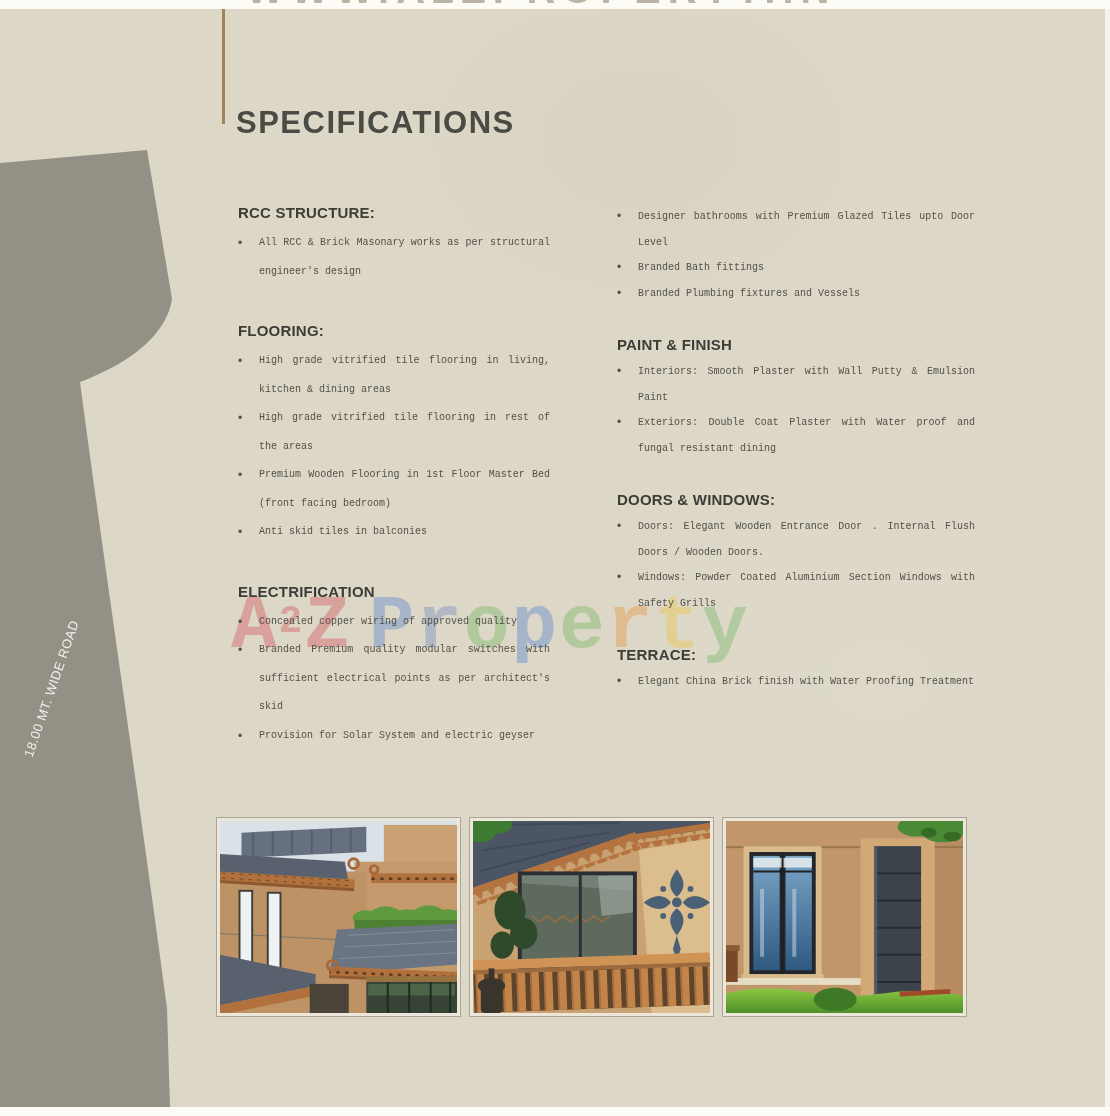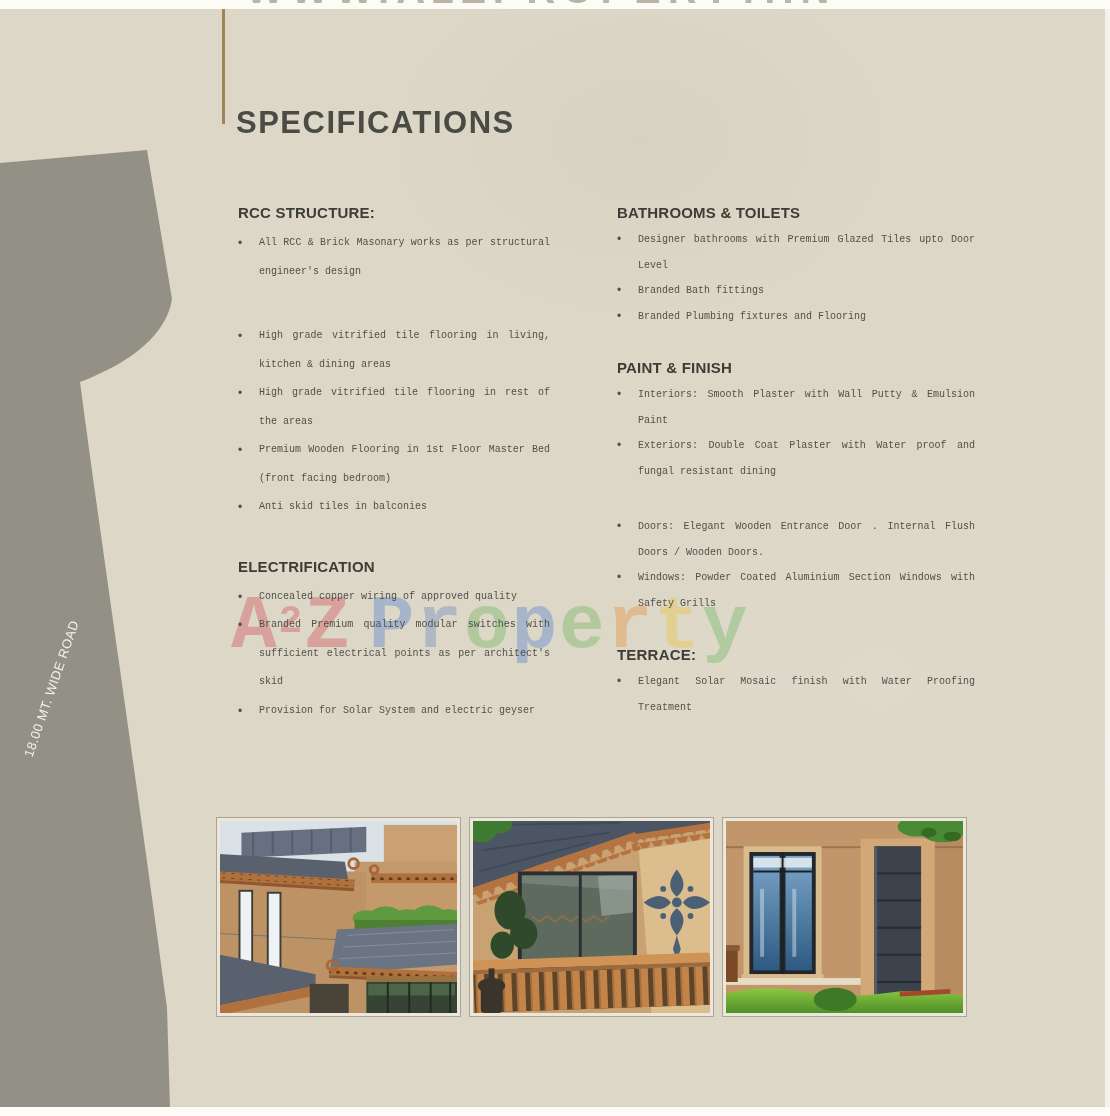--- a/index.html
+++ b/index.html
@@ -64,20 +64,21 @@
 
   <div class="col col-left">
     <section class="section">
       <h3 class="sec-heading">RCC STRUCTURE:</h3>
       <div class="bullet">
         <span class="dot">•</span>
         <p class="btext">All RCC &amp; Brick Masonary works as per structural engineer's design</p>
       </div>
     </section>
     <section class="section">
+      <h3 class="sec-heading">FLOORING:</h3>
       <div class="bullet">
         <span class="dot">•</span>
         <p class="btext">High grade vitrified tile flooring in living, kitchen &amp; dining areas</p>
       </div>
       <div class="bullet">
         <span class="dot">•</span>
         <p class="btext">High grade vitrified tile flooring in rest of the areas</p>
       </div>
       <div class="bullet">
         <span class="dot">•</span>
@@ -100,60 +101,60 @@
       </div>
       <div class="bullet">
         <span class="dot">•</span>
         <p class="btext">Provision for Solar System and electric geyser</p>
       </div>
     </section>
   </div>
 
   <div class="col col-right">
     <section class="section">
-      <h3 class="sec-heading">BATHROOMS &amp; TOILETS</h3>
       <div class="bullet">
         <span class="dot">•</span>
         <p class="btext">Designer bathrooms with Premium Glazed Tiles upto Door Level</p>
       </div>
       <div class="bullet">
         <span class="dot">•</span>
         <p class="btext">Branded Bath fittings</p>
       </div>
       <div class="bullet">
         <span class="dot">•</span>
-        <p class="btext">Branded Plumbing fixtures and Flooring</p>
+        <p class="btext">Branded Plumbing fixtures and Vessels</p>
       </div>
     </section>
     <section class="section">
       <h3 class="sec-heading">PAINT &amp; FINISH</h3>
       <div class="bullet">
         <span class="dot">•</span>
         <p class="btext">Interiors: Smooth Plaster with Wall Putty &amp; Emulsion Paint</p>
       </div>
       <div class="bullet">
         <span class="dot">•</span>
         <p class="btext">Exteriors: Double Coat Plaster with Water proof and fungal resistant dining</p>
       </div>
     </section>
     <section class="section">
+      <h3 class="sec-heading">DOORS &amp; WINDOWS:</h3>
       <div class="bullet">
         <span class="dot">•</span>
         <p class="btext">Doors: Elegant Wooden Entrance Door . Internal Flush Doors / Wooden Doors.</p>
       </div>
       <div class="bullet">
         <span class="dot">•</span>
         <p class="btext">Windows: Powder Coated Aluminium Section Windows with Safety Grills</p>
       </div>
     </section>
     <section class="section">
       <h3 class="sec-heading">TERRACE:</h3>
       <div class="bullet">
         <span class="dot">•</span>
-        <p class="btext">Elegant Solar Mosaic finish with Water Proofing Treatment</p>
+        <p class="btext">Elegant China Brick finish with Water Proofing Treatment</p>
       </div>
     </section>
   </div>
 
   <figure class="gallery-figure" id="photo1" aria-label="house-exterior-roof-view">
     <svg viewBox="0 0 243 198" preserveAspectRatio="none">
       <defs>
         <pattern id="d1" width="9" height="8" patternUnits="userSpaceOnUse">
           <circle cx="4" cy="4" r="2" fill="#5a3a20"></circle>
         </pattern>

